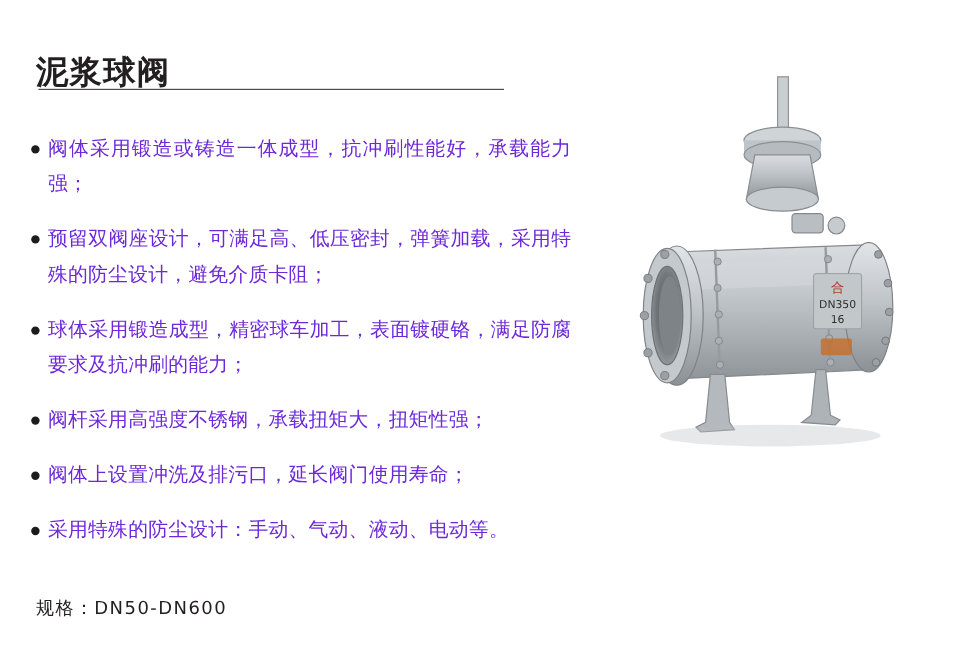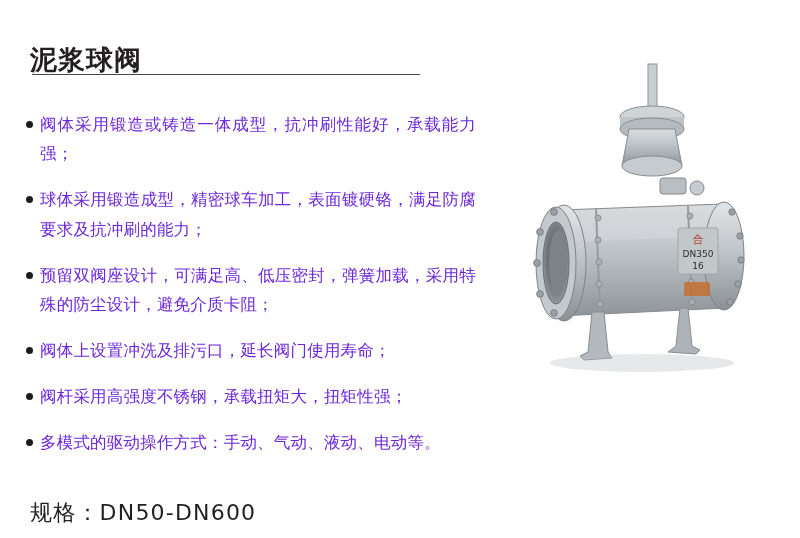--- a/index.html
+++ b/index.html
@@ -60,21 +60,21 @@
     top: 11px;
     width: 7px;
     height: 7px;
     border-radius: 50%;
     background: #1c1c1c;
   }
   .spec {
     position: absolute;
     left: 30px;
     top: 498px;
-    font-size: 22px;
+    font-size: 15px;
     color: #231f20;
     letter-spacing: 1.2px;
     font-family: "DejaVu Sans", "Liberation Sans", sans-serif;
   }
   
   .photo {
     position: absolute;
     left: 492px;
     top: 60px;
     width: 300px;
@@ -95,37 +95,37 @@
   <h1 class="title">泥浆球阀</h1>
   <div class="title-rule"></div>
 
   <div class="features">
     <p class="feature">
       <span class="dot"></span>
       <span>阀体采用锻造或铸造一体成型，抗冲刷性能好，承载能力强；</span>
     </p>
     <p class="feature">
       <span class="dot"></span>
+      <span>预留双阀座设计，可满足高、低压密封，弹簧加载，采用特殊的防尘设计，避免介质卡阻；</span>
+    </p>
+    <p class="feature">
+      <span class="dot"></span>
       <span>球体采用锻造成型，精密球车加工，表面镀硬铬，满足防腐要求及抗冲刷的能力；</span>
     </p>
     <p class="feature">
       <span class="dot"></span>
-      <span>预留双阀座设计，可满足高、低压密封，弹簧加载，采用特殊的防尘设计，避免介质卡阻；</span>
+      <span>阀杆采用高强度不锈钢，承载扭矩大，扭矩性强；</span>
     </p>
     <p class="feature">
       <span class="dot"></span>
       <span>阀体上设置冲洗及排污口，延长阀门使用寿命；</span>
     </p>
     <p class="feature">
       <span class="dot"></span>
-      <span>阀杆采用高强度不锈钢，承载扭矩大，扭矩性强；</span>
-    </p>
-    <p class="feature">
-      <span class="dot"></span>
-      <span>多模式的驱动操作方式：手动、气动、液动、电动等。</span>
+      <span>采用特殊的防尘设计：手动、气动、液动、电动等。</span>
     </p>
   </div>
 
   <div class="spec">规格：DN50-DN600</div>
 
   <div class="photo">
     <svg width="300" height="330" viewBox="0 0 300 330" xmlns="http://www.w3.org/2000/svg">
       <defs>
         <linearGradient id="bodyGrad" x1="0" y1="0" x2="0" y2="1">
           <stop offset="0%" stop-color="#d9dde0"></stop>

